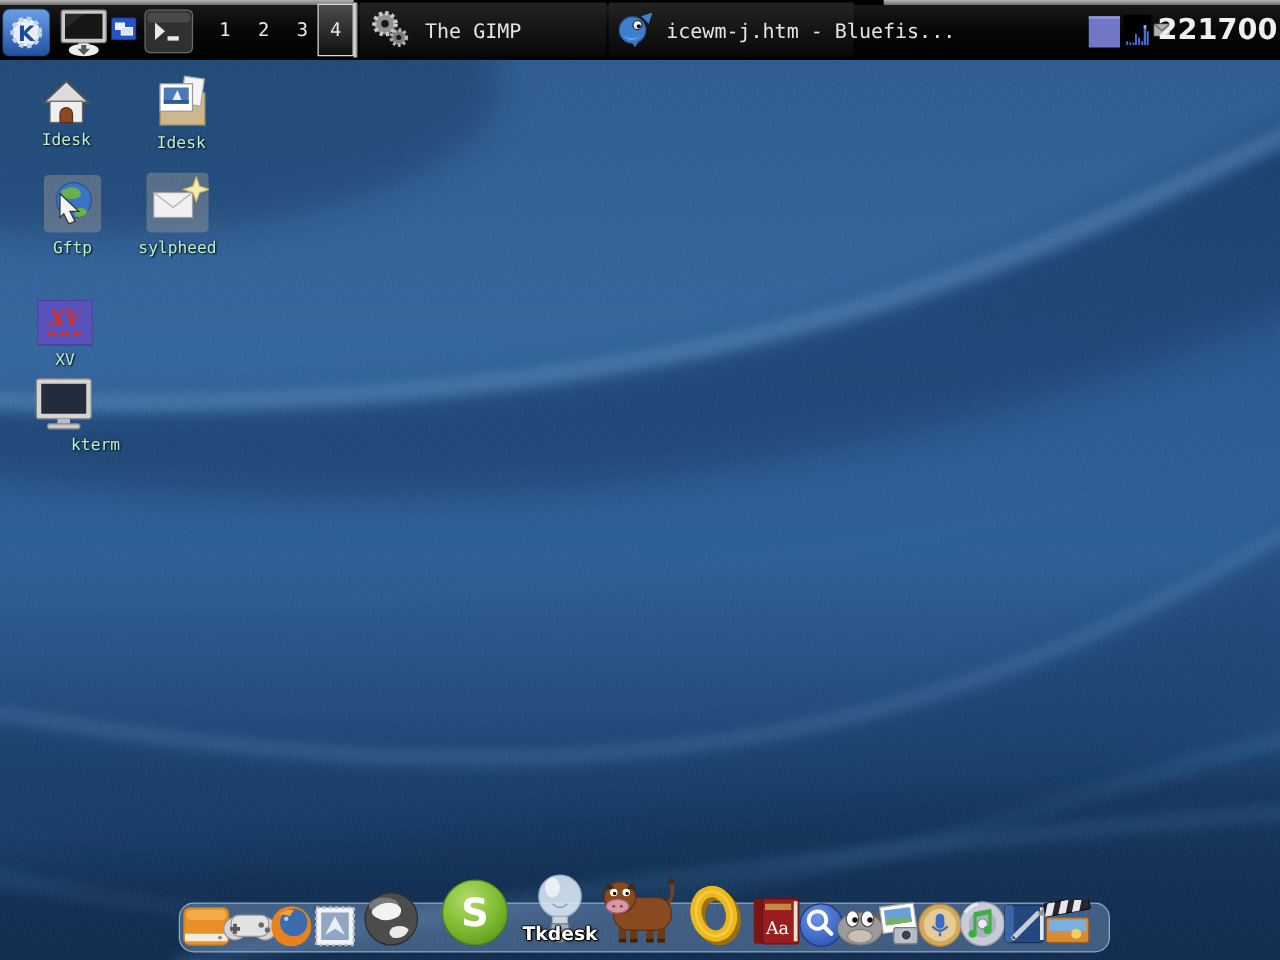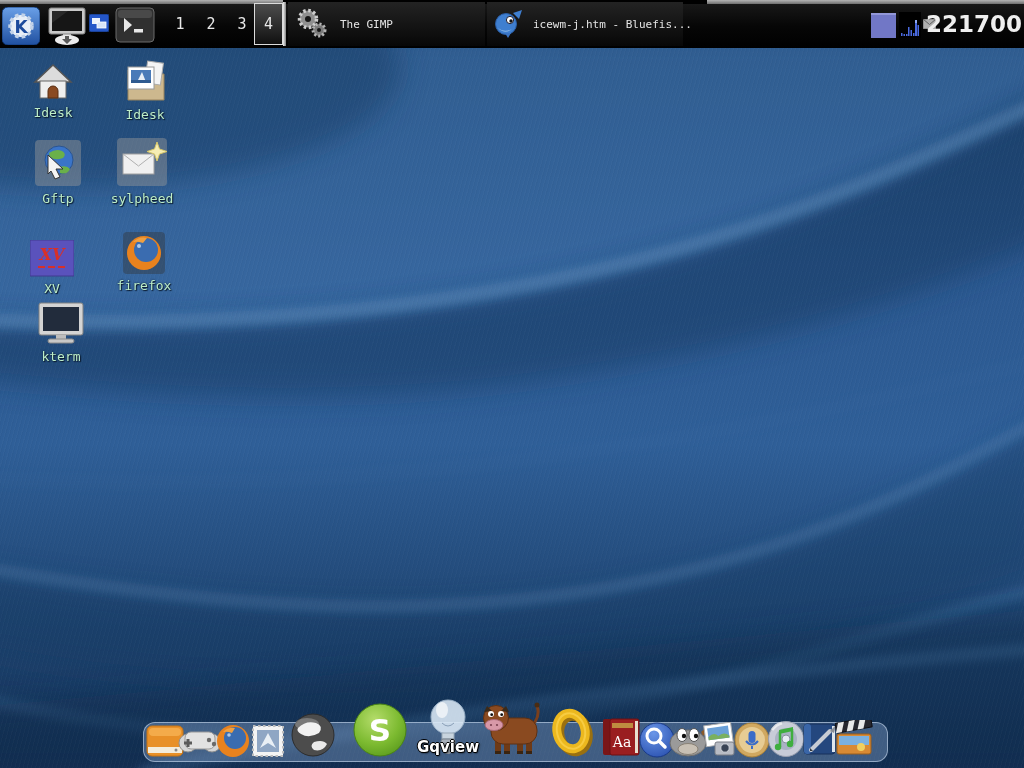--- a/index.html
+++ b/index.html
@@ -27,21 +27,21 @@
   #ws1{left:165px;} #ws2{left:196px;} #ws3{left:227px;}
   #ws4{left:254px;width:29px;border:1px solid #dcdcdc;box-sizing:border-box;
        background:linear-gradient(180deg,#4c4c4c,#101010);}
   .tb-sep{position:absolute;left:283px;top:2px;width:3px;height:44px;
           background:linear-gradient(90deg,#f0f0f0,#808080);}
   .task{position:absolute;top:2px;height:44px;display:flex;align-items:center;gap:10px;
         background:linear-gradient(180deg,#232323,#070707);cursor:pointer;}
   #task-gimp{left:288px;width:197px;}
   #task-bluefish{left:487px;width:196px;}
   .task .ticon{margin-left:6px;flex:0 0 auto;display:flex;}
-  .task .tlabel{color:#e4e4e4;font-size:11px;font-family:"DejaVu Sans Mono",monospace;white-space:nowrap;}
+  .task .tlabel{color:#e4e4e4;font-size:16px;font-family:"DejaVu Sans Mono",monospace;white-space:nowrap;}
   .tray-cpu{position:absolute;left:871px;top:13px;width:25px;height:25px;background:#7177c6;
             border-top:2px solid #9297d8;box-sizing:border-box;cursor:pointer;}
   .tray-net{position:absolute;left:899px;top:12px;width:22px;height:26px;background:#000;cursor:pointer;}
   .tray-mail{position:absolute;left:923px;top:19px;width:13px;height:10px;cursor:pointer;}
   .clock{position:absolute;left:938px;top:10px;width:84px;height:28px;color:#efefef;
          font-size:23px;font-weight:bold;letter-spacing:0px;font-family:"DejaVu Sans",sans-serif;
          display:flex;align-items:center;justify-content:flex-end;text-align:center;}
 
   
   .dicon{position:absolute;width:90px;text-align:center;cursor:pointer;}
@@ -266,34 +266,22 @@
         <g fill="#d83028">
             <rect x="8" y="26" width="7" height="2"></rect>
             <rect x="18" y="26" width="7" height="2"></rect>
             <rect x="28" y="26" width="7" height="2"></rect>
           </g>
       </svg>
     </div>
     <div class="dlabel">XV</div>
   </div>
 
-  <div class="dicon" style="left:99px;top:232px;">
-    <div class="art" style="height:43px;">
-      <svg width="42" height="43" viewBox="0 0 42 43">
-        <rect width="42" height="42" rx="4" fill="#333" opacity="0.4"></rect>
-        <circle cx="21" cy="21" r="17" fill="#e8821e"></circle>
-        <circle cx="23" cy="18" r="12" fill="#3a6cb0"></circle>
-        <path d="M10,10 q6,-6 14,-4 l-4,5 q-6,-2 -10,-1z" fill="#f0a040"></path>
-        <circle cx="16" cy="14" r="2" fill="#cfe2f4" opacity="0.8"></circle>
-      </svg>
-    </div>
-    <div class="dlabel">firefox</div>
-  </div>
-
-  <div class="dicon" style="left:16px;top:300px;">
+
+  <div class="dicon" style="left:6px;top:300px;text-align:right;">
     <div class="art" style="height:46px;">
       <svg width="50" height="46" viewBox="0 0 50 46">
         <rect x="3" y="3" width="44" height="32" rx="2" fill="#d4d4d4" stroke="#808080"></rect>
         <rect x="7" y="7" width="36" height="24" fill="#222c3c"></rect>
         <rect x="20" y="35" width="10" height="4" fill="#bdbdbd"></rect>
         <rect x="12" y="39" width="26" height="4" rx="2" fill="#c8c8c8" stroke="#8a8a8a"></rect>
       </svg>
     </div>
     <div class="dlabel">kterm</div>
   </div>
@@ -504,15 +492,15 @@
       <circle cx="27" cy="27" r="4" fill="#f0d060"></circle>
       <g transform="rotate(-10 4 14)">
         <rect x="3" y="3" width="36" height="10" rx="1" fill="#26262e" stroke="#0e0e12"></rect>
         <polygon points="6,3 12,3 8,13 2,13" fill="#e8e8e8"></polygon>
         <polygon points="17,3 23,3 19,13 13,13" fill="#e8e8e8"></polygon>
         <polygon points="28,3 34,3 30,13 24,13" fill="#e8e8e8"></polygon>
       </g>
     </svg>
   </div>
 
-  <div class="dock-label">Gqview</div>
+  <div class="dock-label">Tkdesk</div>
 
 </div>
 
 </body></html>

